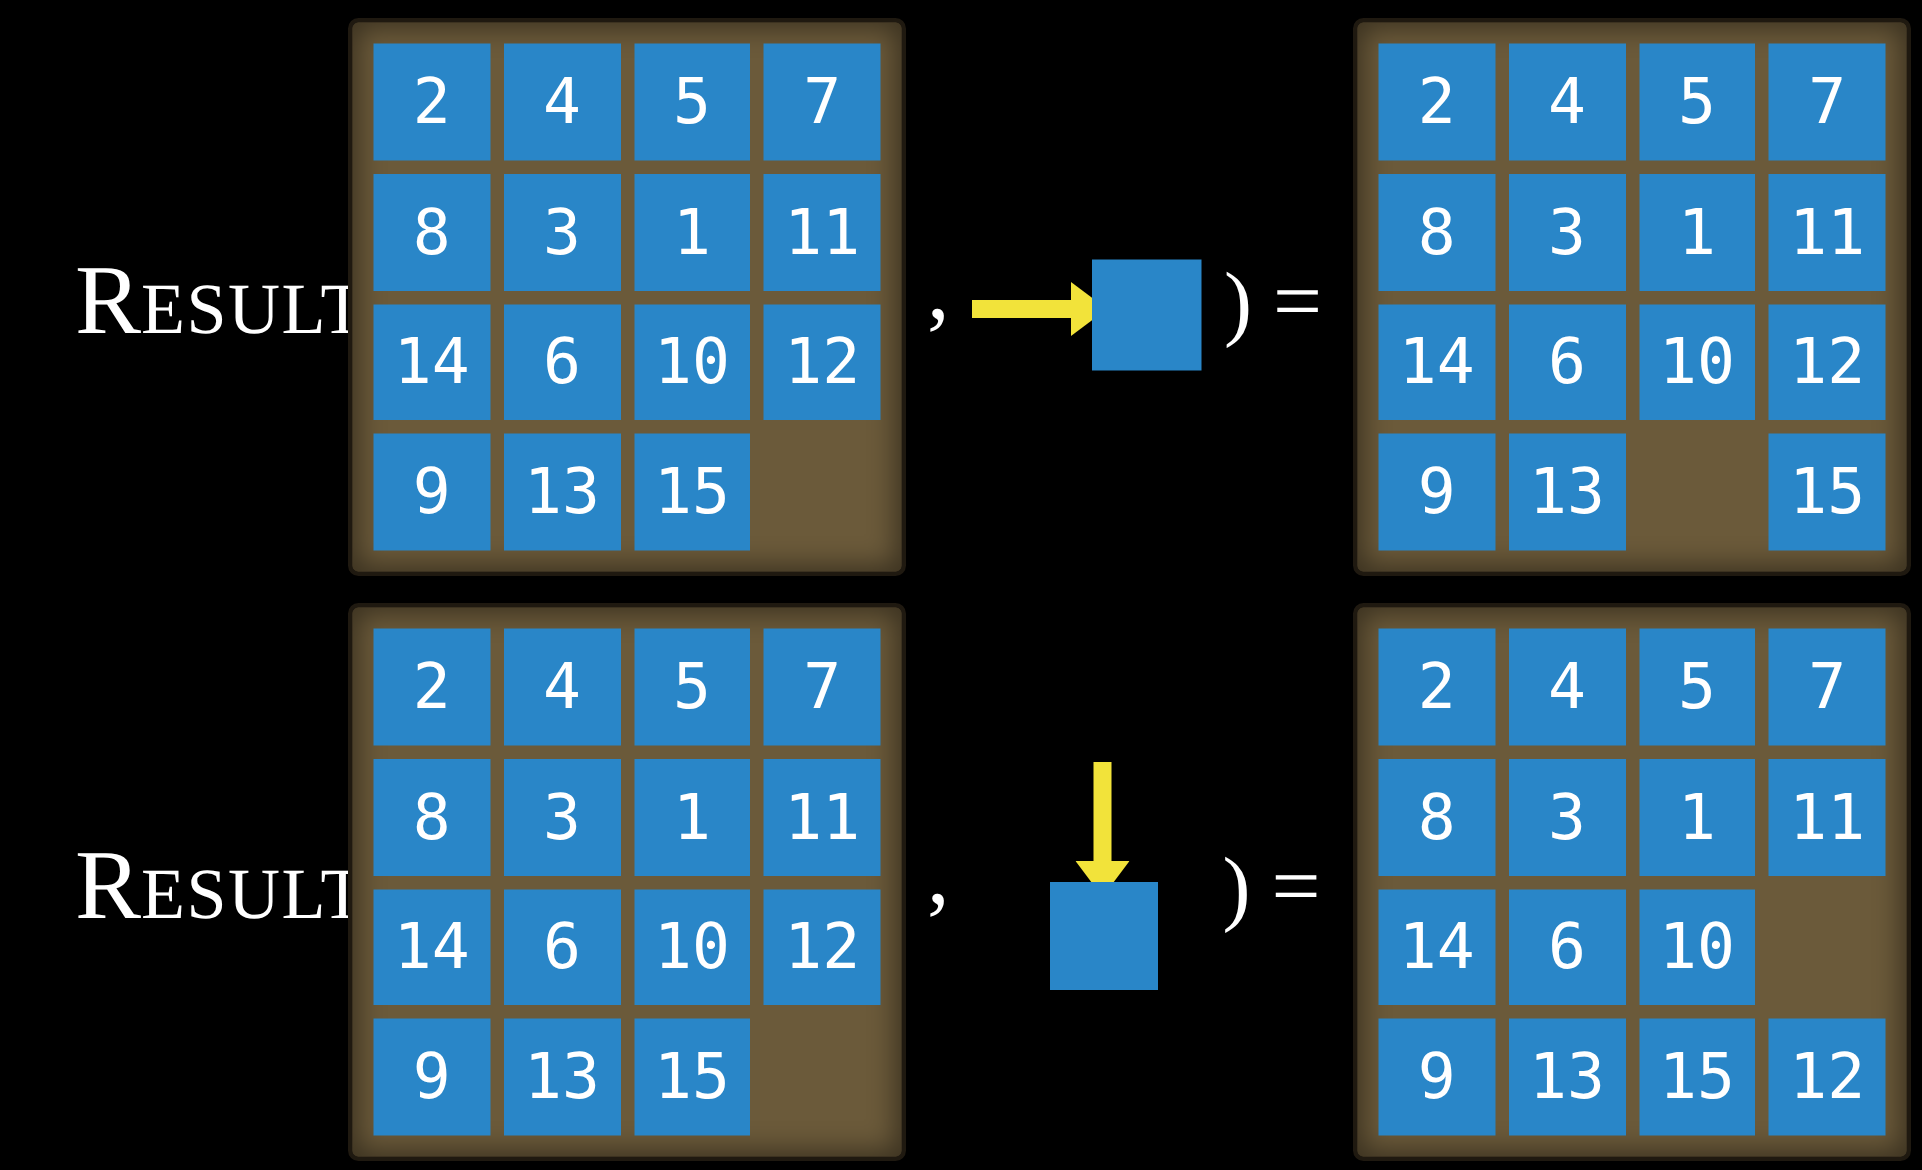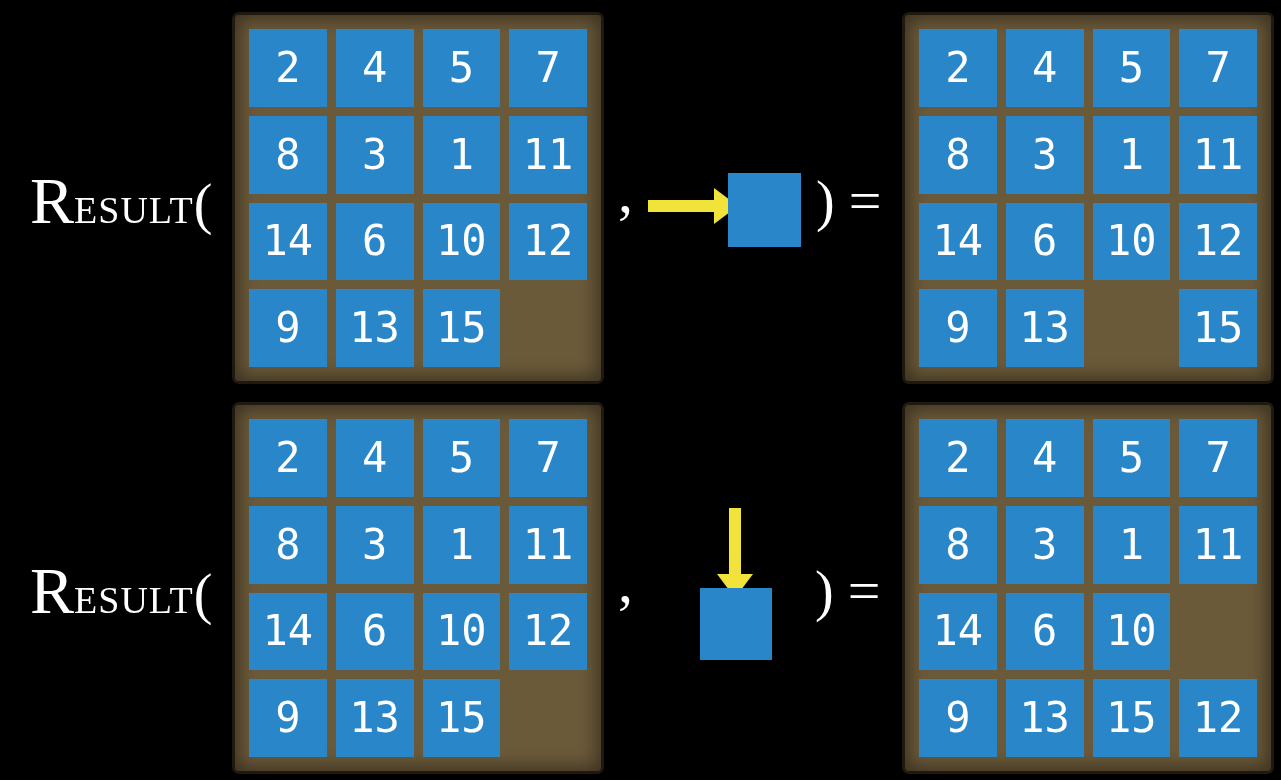--- a/index.html
+++ b/index.html
@@ -32,21 +32,21 @@
   .cell.tile {
     background: var(--tile, #2986c8);
     color: var(--txt, #fff);
     font-family: "DejaVu Sans Mono", "Liberation Mono", monospace;
     font-size: 42px;
     line-height: 1;
   }
   .cell.empty { background: transparent; }
   
   .frag { position: absolute; line-height: 1; white-space: nowrap; }
-  .fname { display: inline-block; font-size: 38px; letter-spacing: 1px; }
+  .fname { display: inline-block; font-size: 48px; letter-spacing: 1px; margin-left: 20px; }
   .fname::first-letter { font-size: 66px; letter-spacing: 0; }
   .bigparen { font-size: 56px; }
   .comma { font-size: 60px; }
   .eq { font-size: 58px; margin-left: 14px; }
   
   .action-tile { position: absolute; background: var(--tile, #2986c8); }
   .arrow-svg { position: absolute; display: block; }
 </style>
 </head>
 <body>

